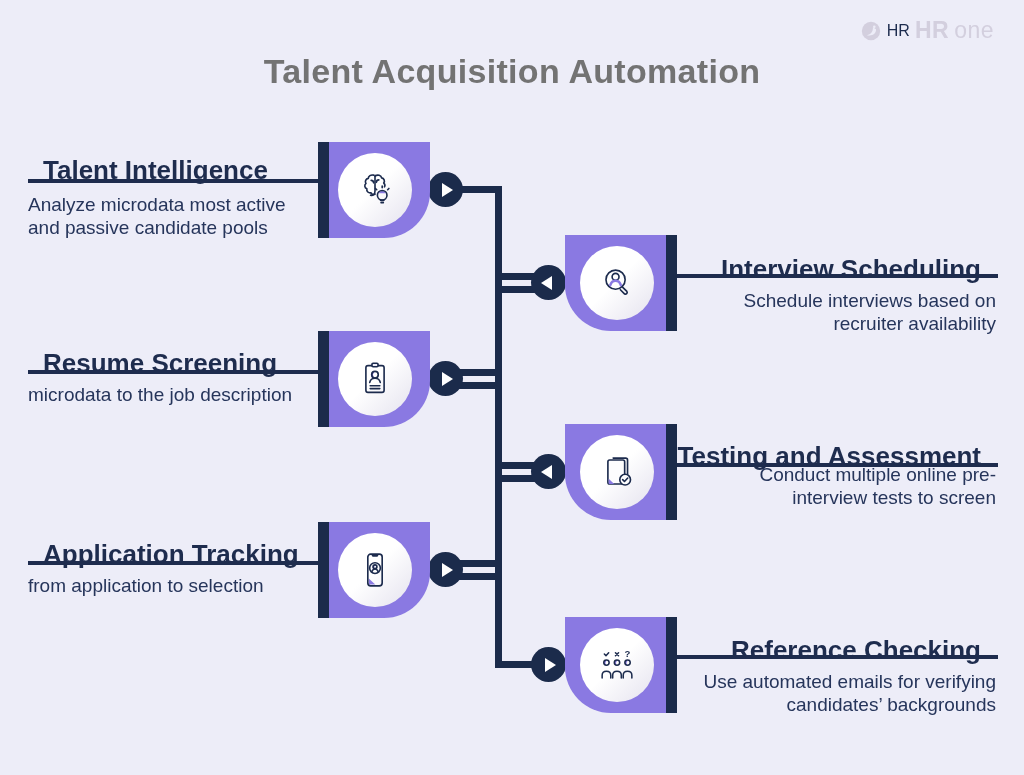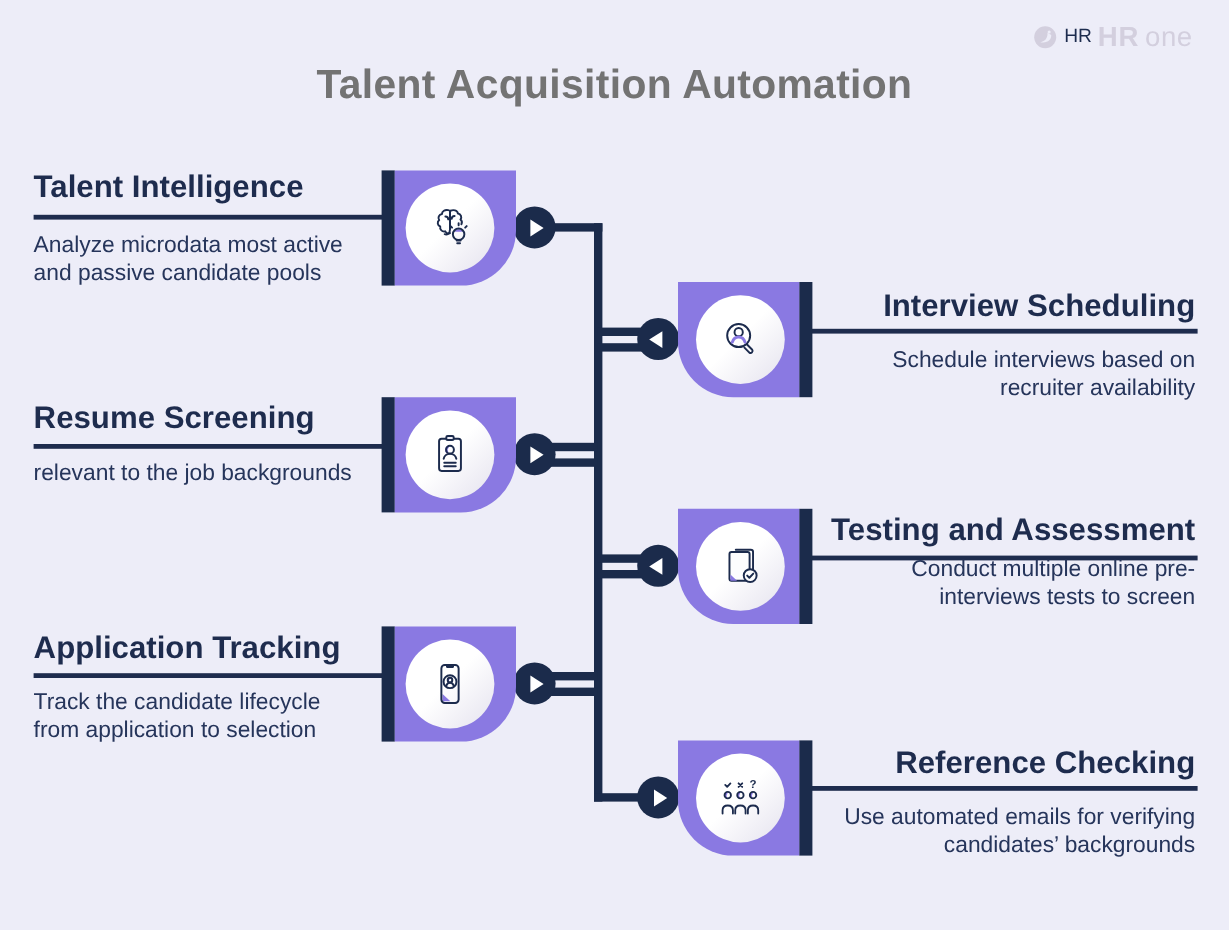--- a/index.html
+++ b/index.html
@@ -5,21 +5,21 @@
   html,body{margin:0;padding:0;background:#EDEDF8;}
   .canvas{position:relative;width:1024px;height:775px;background:#EDEDF8;overflow:hidden;
           font-family:"Liberation Sans",sans-serif;color:#1D2C4E;}
   .title{position:absolute;top:52px;left:0;width:100%;text-align:center;
          font-size:34px;font-weight:800;letter-spacing:.3px;color:#737373;margin:0;}
   
   .logo{position:absolute;top:17px;right:30px;display:flex;align-items:center;gap:5px;}
   .logo .lg-b{font-size:23px;font-weight:800;color:#D3CFDE;letter-spacing:.5px;}
   .logo .lg-l{font-size:23px;font-weight:400;color:#D3CFDE;letter-spacing:.5px;}
   
-  .h-step{position:absolute;margin:0;font-size:26px;font-weight:800;color:#1E2C4E;white-space:nowrap;}
+  .h-step{position:absolute;margin:15px;font-size:26px;font-weight:800;color:#1E2C4E;white-space:nowrap;}
   .h-left{left:28px;}
   .h-right{right:28px;text-align:right;}
   .rule{position:absolute;height:4px;background:#1E2C4E;}
   .rule-left{left:28px;width:291px;}
   .rule-right{left:674px;width:324px;}
   .desc{position:absolute;font-size:19px;line-height:23px;color:#26355B;}
   .desc-left{left:28px;text-align:left;}
   .desc-right{right:28px;text-align:right;}
   
   .tile{position:absolute;width:112px;height:96px;}
@@ -115,21 +115,21 @@
           <path d="M31.5 21.6v-1.8M25.8 23.7l-1.3-1.3M37.2 23.7l1.3-1.3" stroke-dasharray="2 1.6"></path>
         </svg>
       </div>
     </div>
   </section>
 
   <section>
     <h2 class="h-step h-left" style="top:333px;">Resume Screening</h2>
     <div class="rule rule-left" style="top:370px;"></div>
     <div class="desc desc-left" style="top:383px;">
-      <div>relevant to the job backgrounds</div>
+      <div>microdata to the job description</div>
     </div>
     <div class="tile tleft" style="left:318px;top:331px;">
       <div class="bar"></div>
       <div class="sq"></div>
       <div class="disc">
         <svg width="46" height="46" viewBox="0 0 48 48" fill="none" stroke="#1C2B4D" stroke-width="1.7" stroke-linecap="round" stroke-linejoin="round">
           <rect x="14.5" y="10" width="19" height="28" rx="2.2"></rect>
           <rect x="20.8" y="7.6" width="6.4" height="3.6" rx="1.2" fill="#EDEDF8"></rect>
           <path d="M21.9 17.3a3.4 3.4 0 0 0-.5 4.3" stroke="#8A79E2" stroke-width="2.2"></path>
           <circle cx="24" cy="19.5" r="3.4"></circle>
@@ -137,21 +137,20 @@
           <path d="M19 31h10M19 34h10"></path>
         </svg>
       </div>
     </div>
   </section>
 
   <section>
     <h2 class="h-step h-left" style="top:524px;">Application Tracking</h2>
     <div class="rule rule-left" style="top:561px;"></div>
     <div class="desc desc-left" style="top:574px;">
-      <div>Track the candidate lifecycle</div>
       <div>from application to selection</div>
     </div>
     <div class="tile tleft" style="left:318px;top:522px;">
       <div class="bar"></div>
       <div class="sq"></div>
       <div class="disc">
         <svg width="46" height="46" viewBox="0 0 48 48" fill="none" stroke="#1C2B4D" stroke-width="1.7" stroke-linecap="round" stroke-linejoin="round">
           <path d="M17.5 32.8v6.2h6.8z" fill="#8A79E2" stroke="none"></path>
           <rect x="16.5" y="7.5" width="15" height="33" rx="3"></rect>
           <path d="M20.5 7.7h7v1a1.4 1.4 0 0 1-1.4 1.4h-4.2a1.4 1.4 0 0 1-1.4-1.4z" fill="#1C2B4D" stroke="none"></path>
@@ -183,21 +182,21 @@
         </svg>
       </div>
     </div>
   </section>
 
   <section>
     <h2 class="h-step h-right" style="top:426px;">Testing and Assessment</h2>
     <div class="rule rule-right" style="top:463px;"></div>
     <div class="desc desc-right" style="top:463px;">
       <div>Conduct multiple online pre-</div>
-      <div>interviews tests to screen</div>
+      <div>interview tests to screen</div>
     </div>
     <div class="tile tright" style="left:565px;top:424px;">
       <div class="bar"></div>
       <div class="sq"></div>
       <div class="disc">
         <svg width="46" height="46" viewBox="0 0 48 48" fill="none" stroke="#1C2B4D" stroke-width="1.7" stroke-linecap="round" stroke-linejoin="round">
           <path d="M20 9.5h13a2 2 0 0 1 2 2v21"></path>
           <rect x="14.5" y="11.5" width="17.5" height="25" rx="1.8" fill="#FDFDFE"></rect>
           <path d="M15.3 31v5.5h5.8z" fill="#8A79E2" stroke="none"></path>
           <circle cx="32.5" cy="32" r="5.6" fill="#FDFDFE"></circle>

